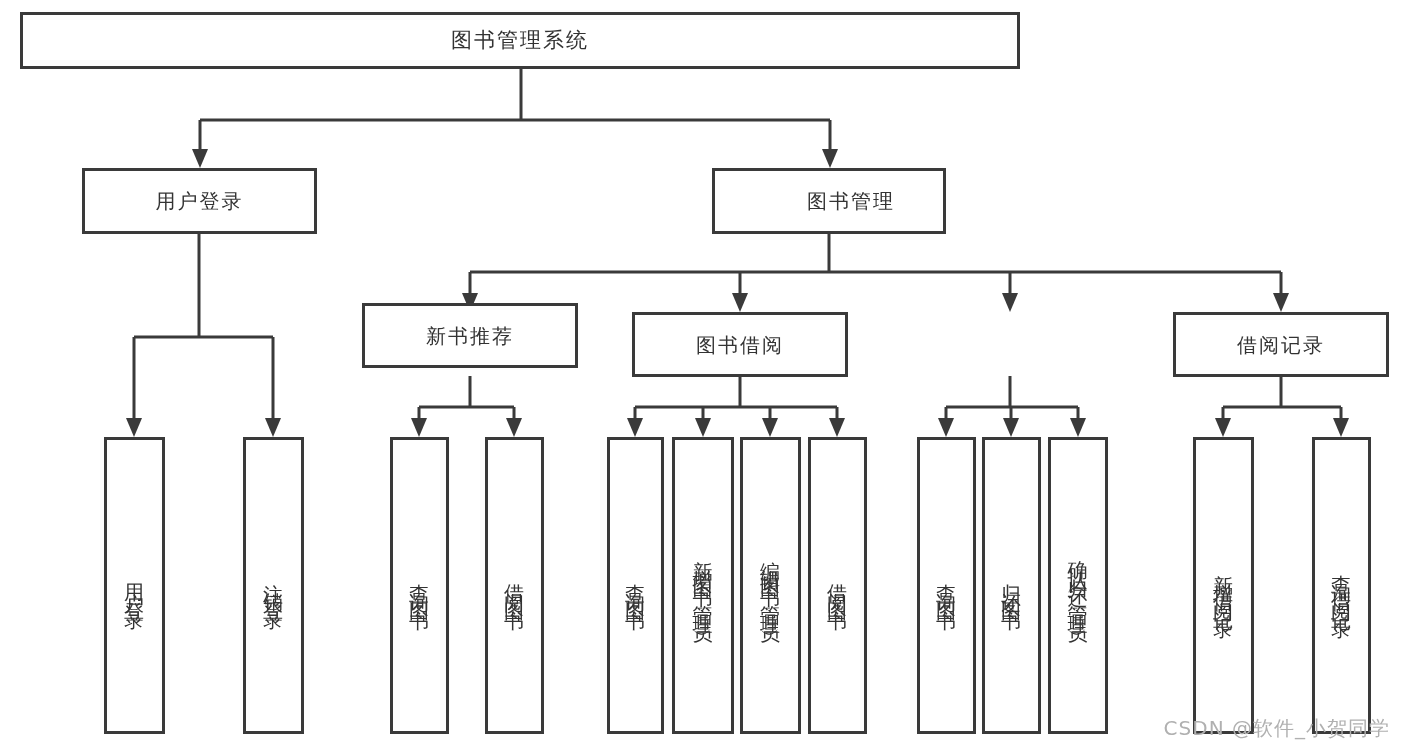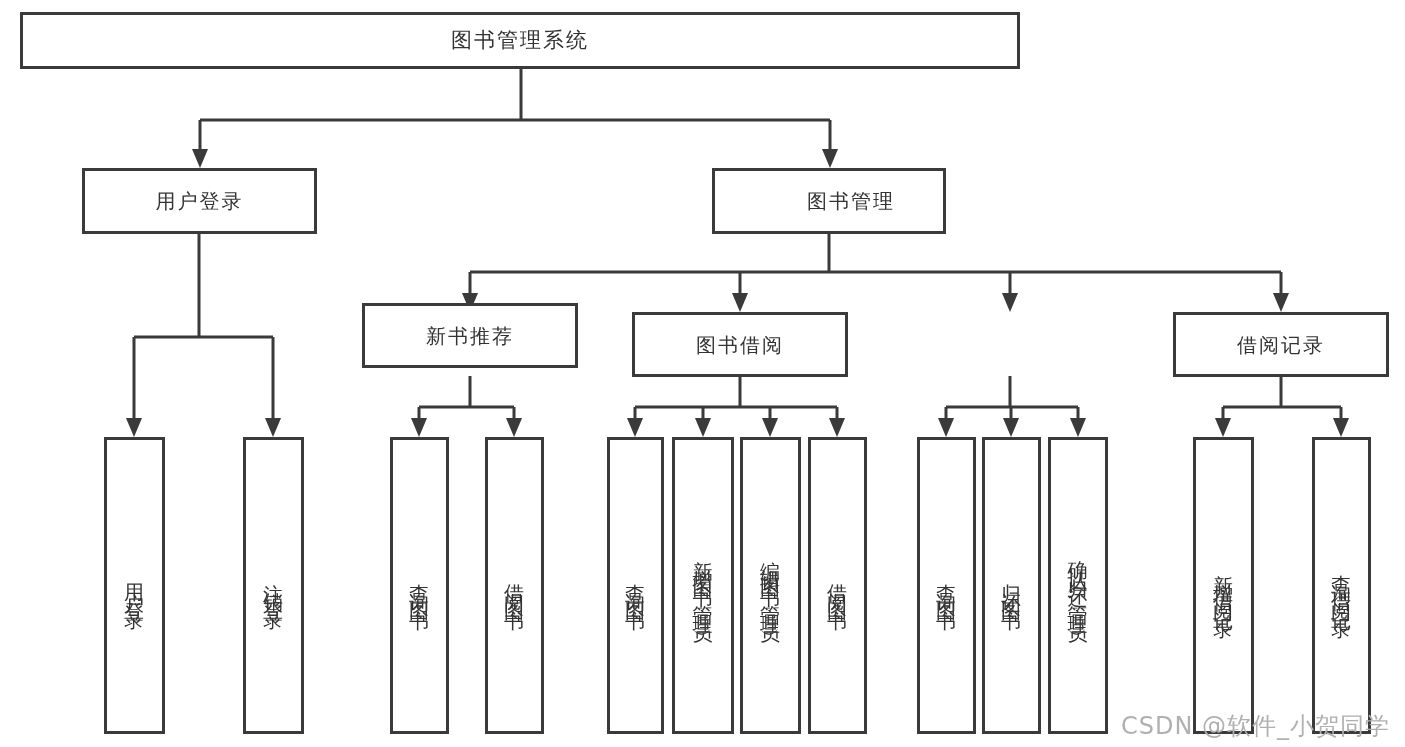--- a/index.html
+++ b/index.html
@@ -32,21 +32,21 @@
     text-orientation:mixed;
     letter-spacing:9px;
     font-size:20px;
     padding:6px 0;
   }
   .watermark{
     position:absolute;
     right:15px;bottom:5px;
     z-index:3;
     color:#b0b0b0;
-    font-size:24px;
+    font-size:20px;
     letter-spacing:1px;
     white-space:nowrap;
   }
 </style>
 </head>
 <body>
 
 <div id="canvas">
 
   <svg id="wires" width="1405" height="747" viewBox="0 0 1405 747">

